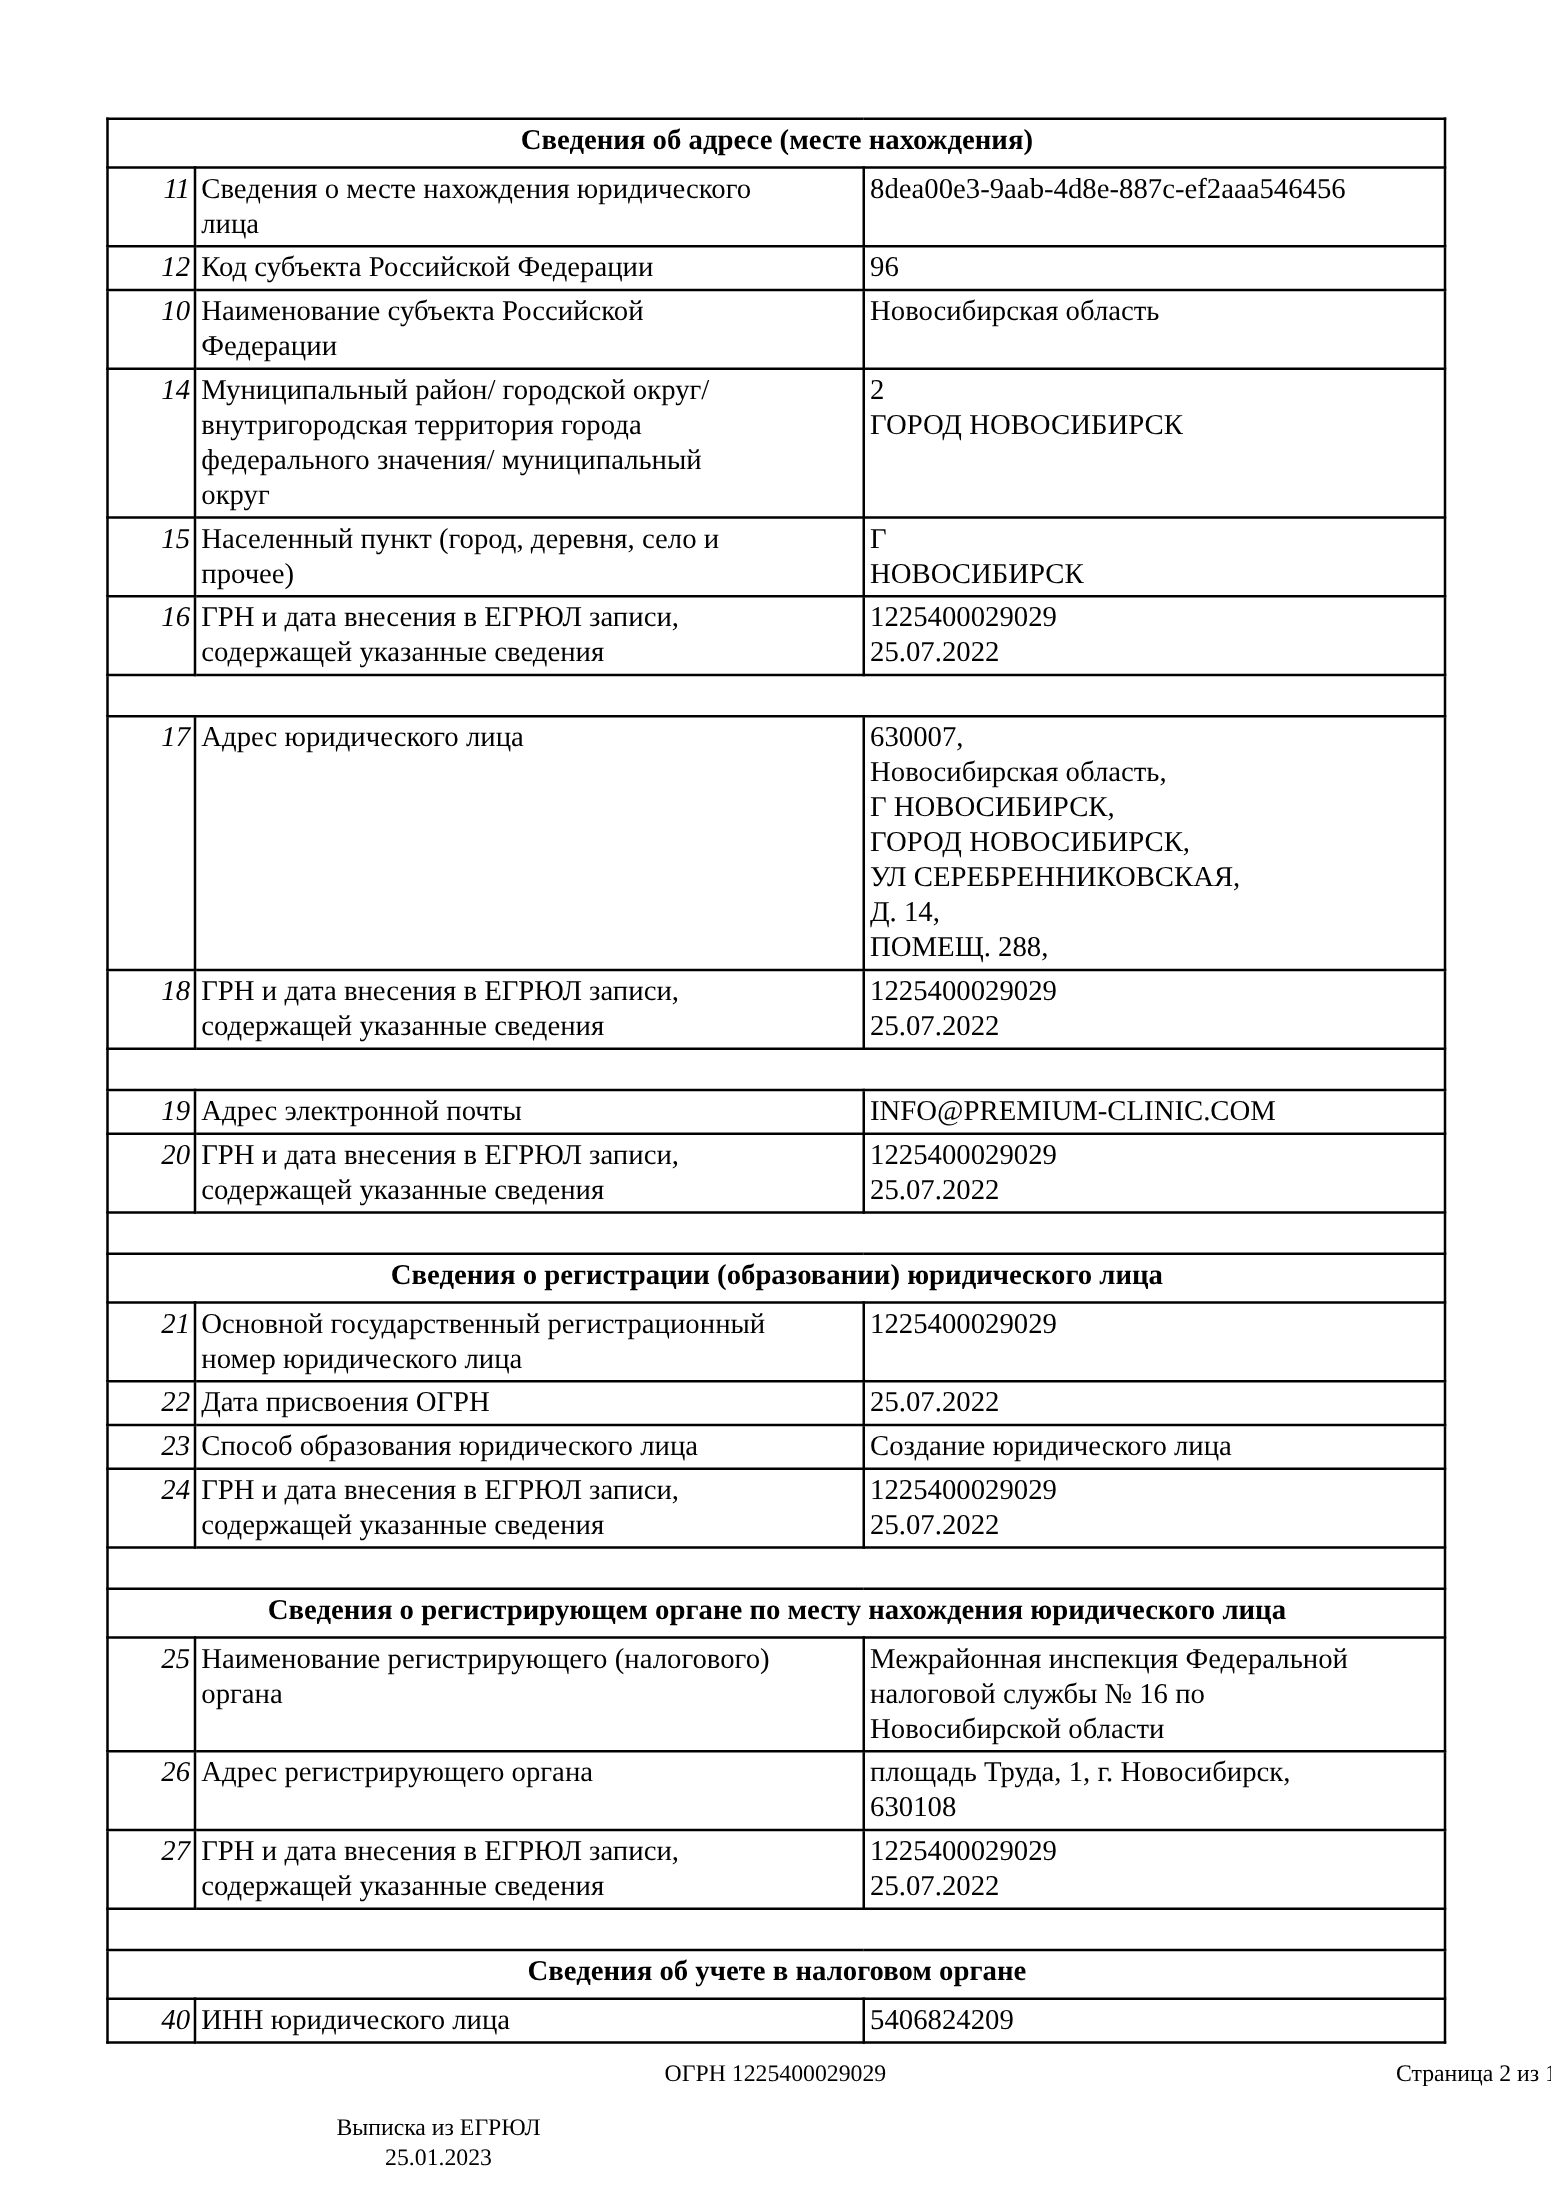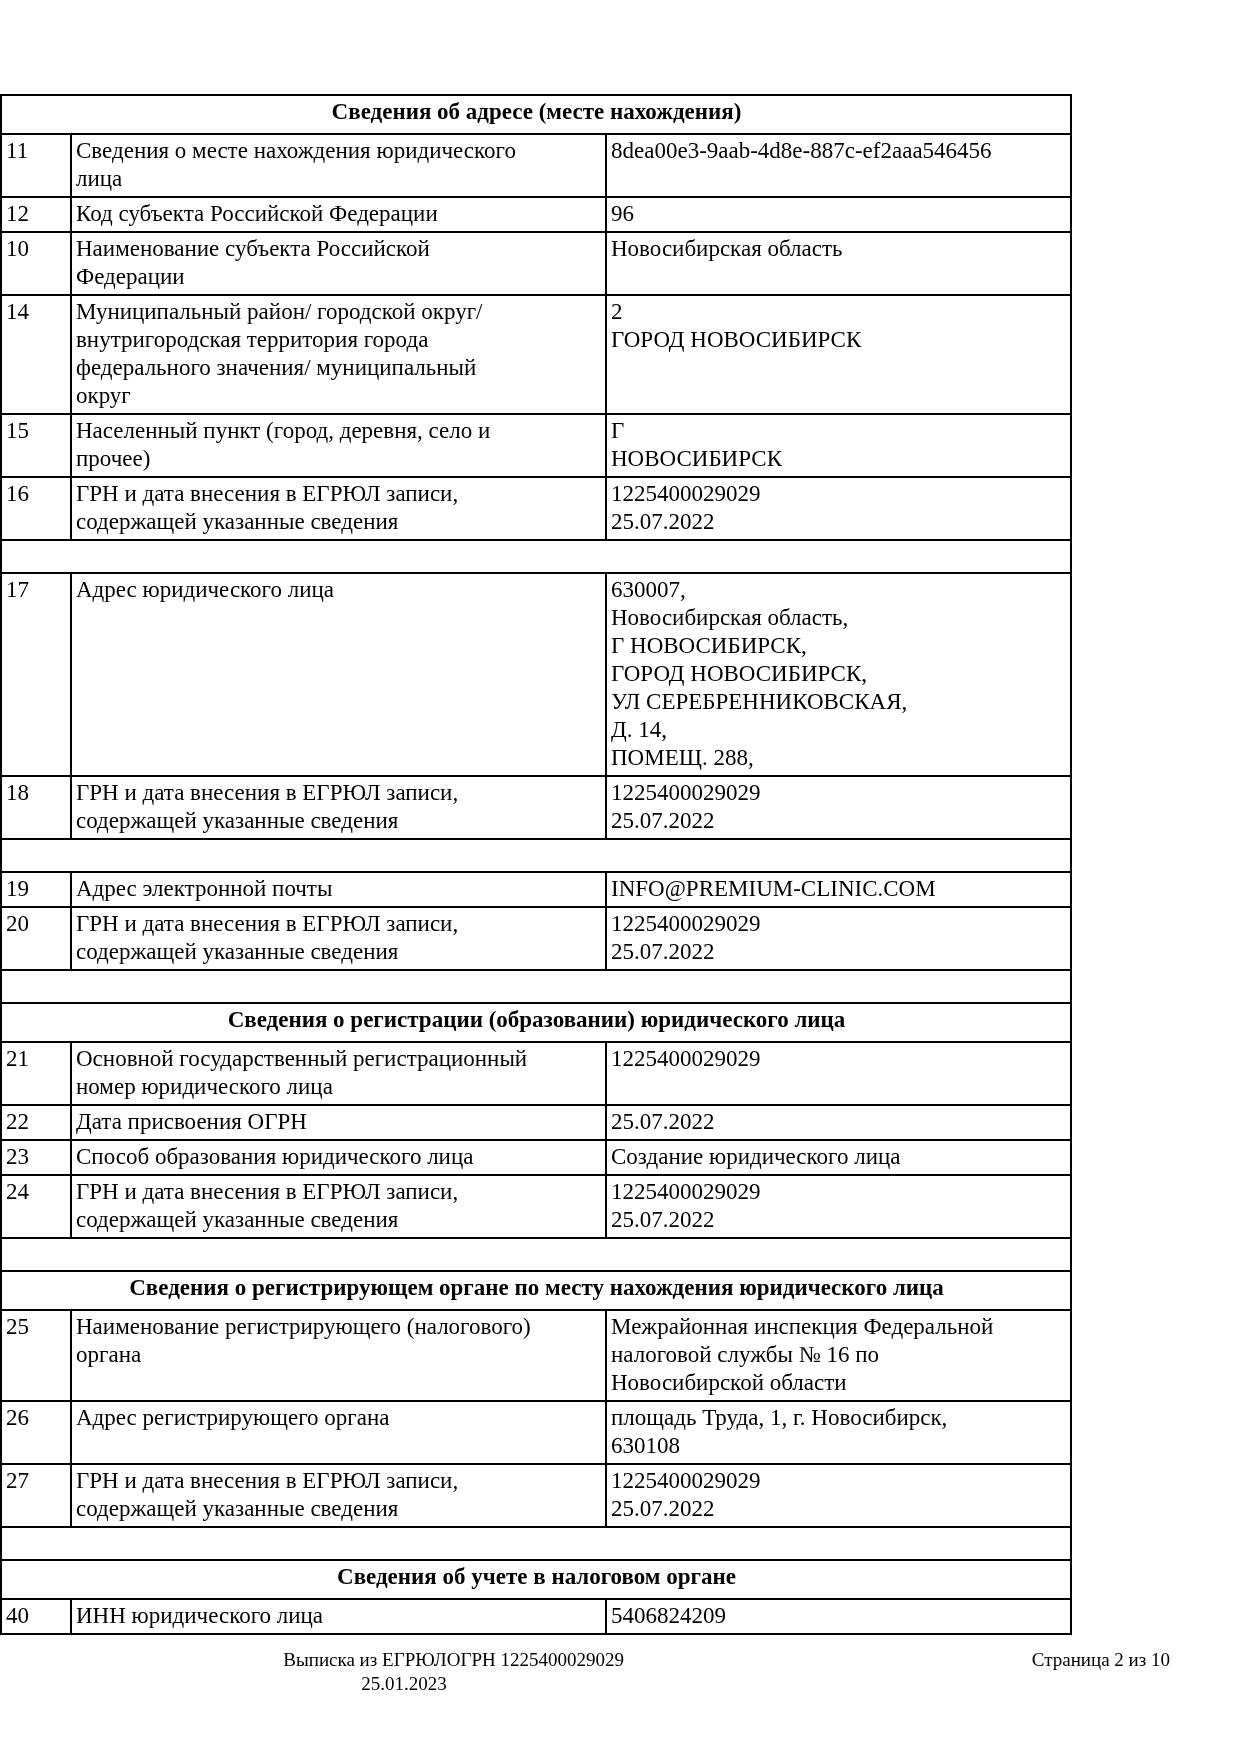--- a/index.html
+++ b/index.html
@@ -10,63 +10,65 @@
   }
   body {
     width: 1241px;
     height: 1754px;
     font-family: "Liberation Serif", "DejaVu Serif", serif;
     position: relative;
     overflow: hidden;
   }
   .page {
     padding-top: 94px;
+    padding-left: 85px;
   }
   table.egrul {
     border-collapse: collapse;
     width: 1070px;
     table-layout: fixed;
   }
   table.egrul td {
     border: 2px solid #000000;
     vertical-align: top;
     font-size: 23px;
     line-height: 28px;
     padding: 2px 3px 3px 4px;
     white-space: pre-line;
     overflow: hidden;
   }
   col.c-num   { width: 70px; }
   col.c-label { width: 535px; }
   col.c-value { width: 465px; }
   td.num {
-    text-align: left;
+    text-align: right;
     padding-left: 0;
     padding-right: 0;
+    font-style: italic;
   }
   td.hdr {
     font-weight: bold;
     text-align: center;
     height: 32px;
     vertical-align: middle;
     white-space: normal;
   }
   td.spacer {
     height: 26px;
     padding: 0;
   }
   .footer {
     width: 1085px;
     margin-left: 85px;
     margin-top: 13px;
     display: flex;
     font-size: 19px;
     line-height: 24px;
   }
-  .footer .f-left   { flex: 1; text-align: right; }
+  .footer .f-left   { flex: 1; text-align: center; margin-top: 43px; }
   .footer .f-center { flex: 1; }
   .footer .f-right  { flex: 1; text-align: right; }
 </style>
 </head>
 <body>
 
 <div class="page">
   <table class="egrul">
     <colgroup>
       <col class="c-num">

